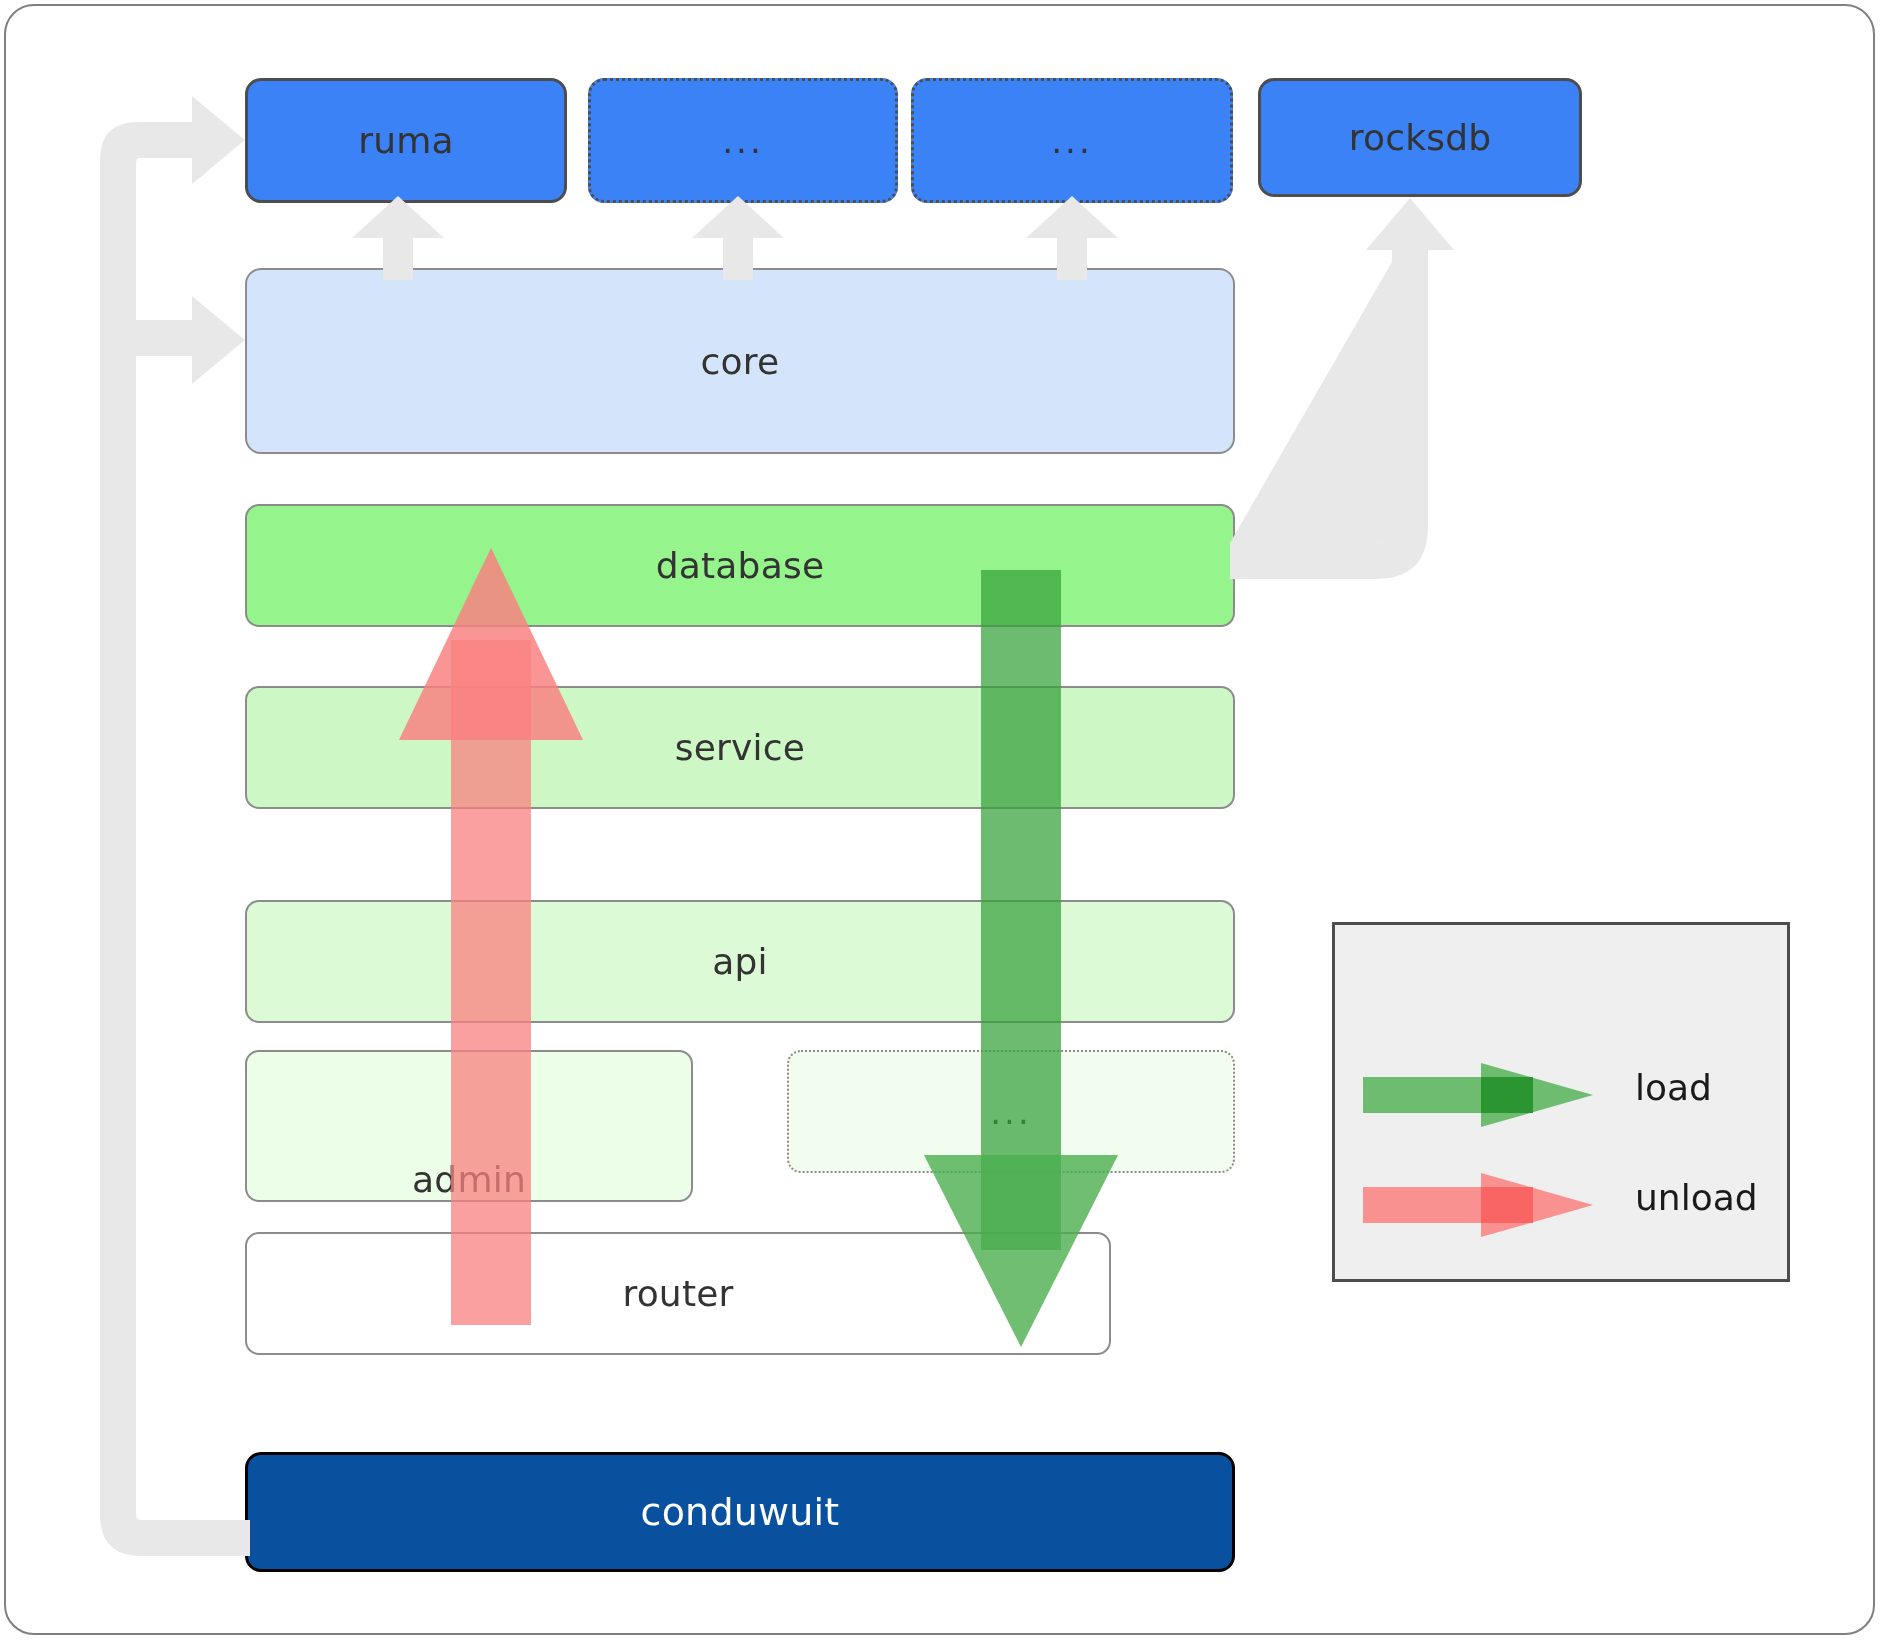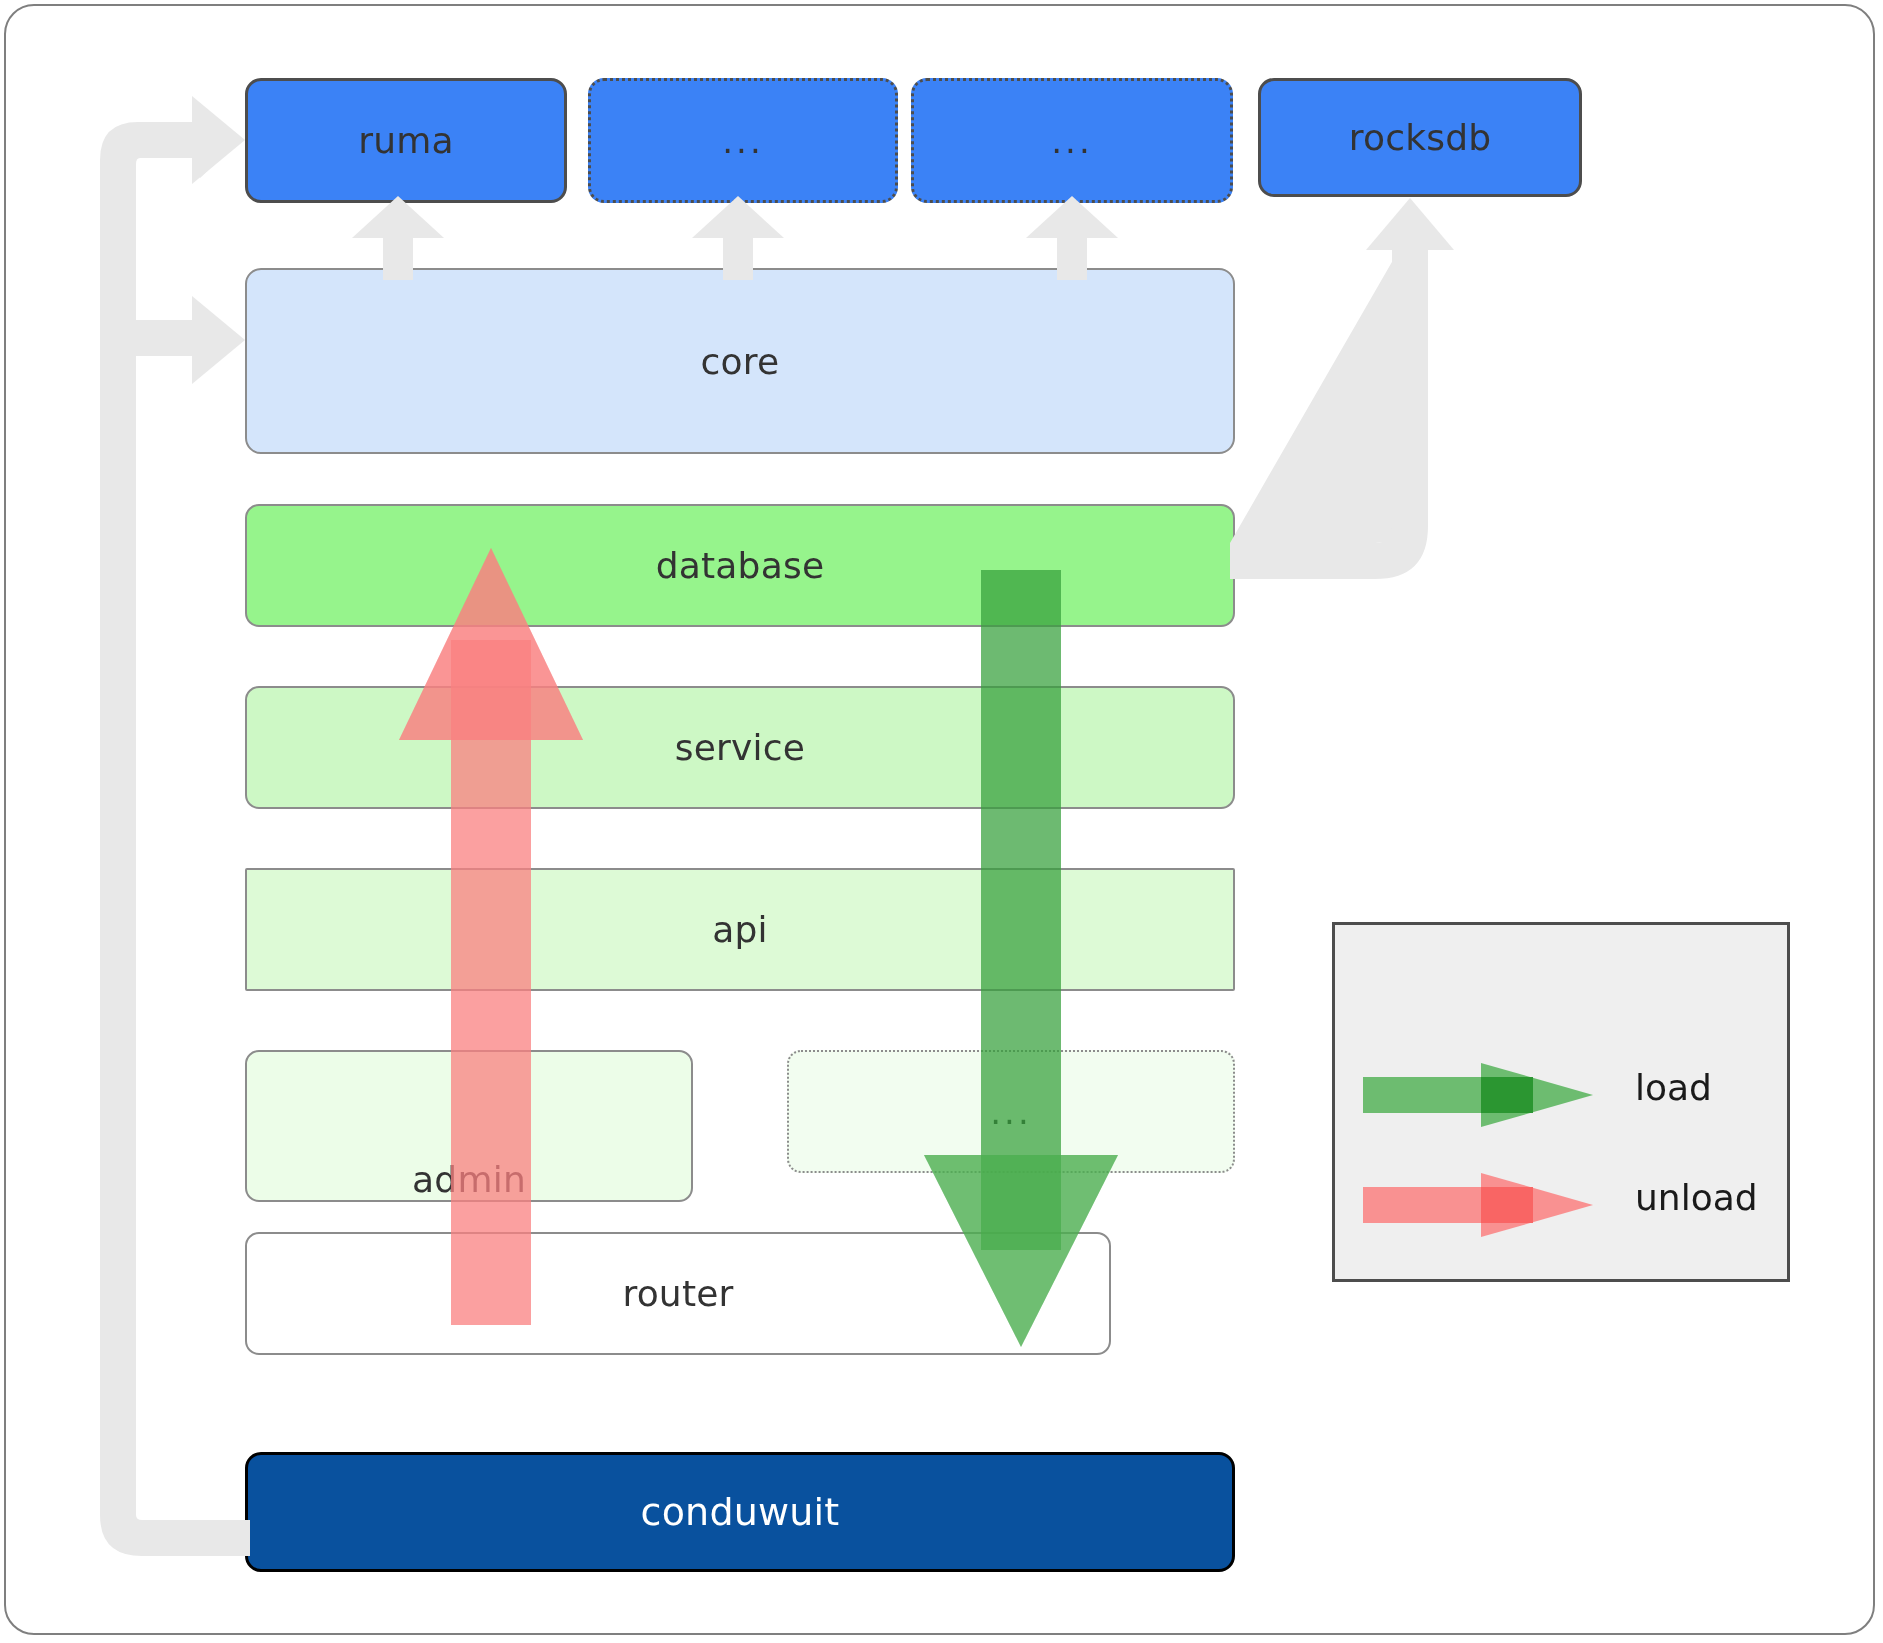--- a/index.html
+++ b/index.html
@@ -64,21 +64,22 @@
     border-radius: 14px;
   }
   .svc-box {
     background: #cdf8c5;
     border: 2px solid #8c8c8c;
     border-radius: 14px;
   }
   .api-box {
     background: #ddfad6;
     border: 2px solid #8c8c8c;
-    border-radius: 2px;
+    border-radius: 14px;
+    margin-top: 32px;
   }
   .admin-box {
     background: #ecfde8;
     border: 2px solid #8c8c8c;
     border-radius: 14px;
   }
   .ellipsis-box {
     background: #f2fdf0;
     border: 2px dotted #8c8c8c;
     border-radius: 14px;

